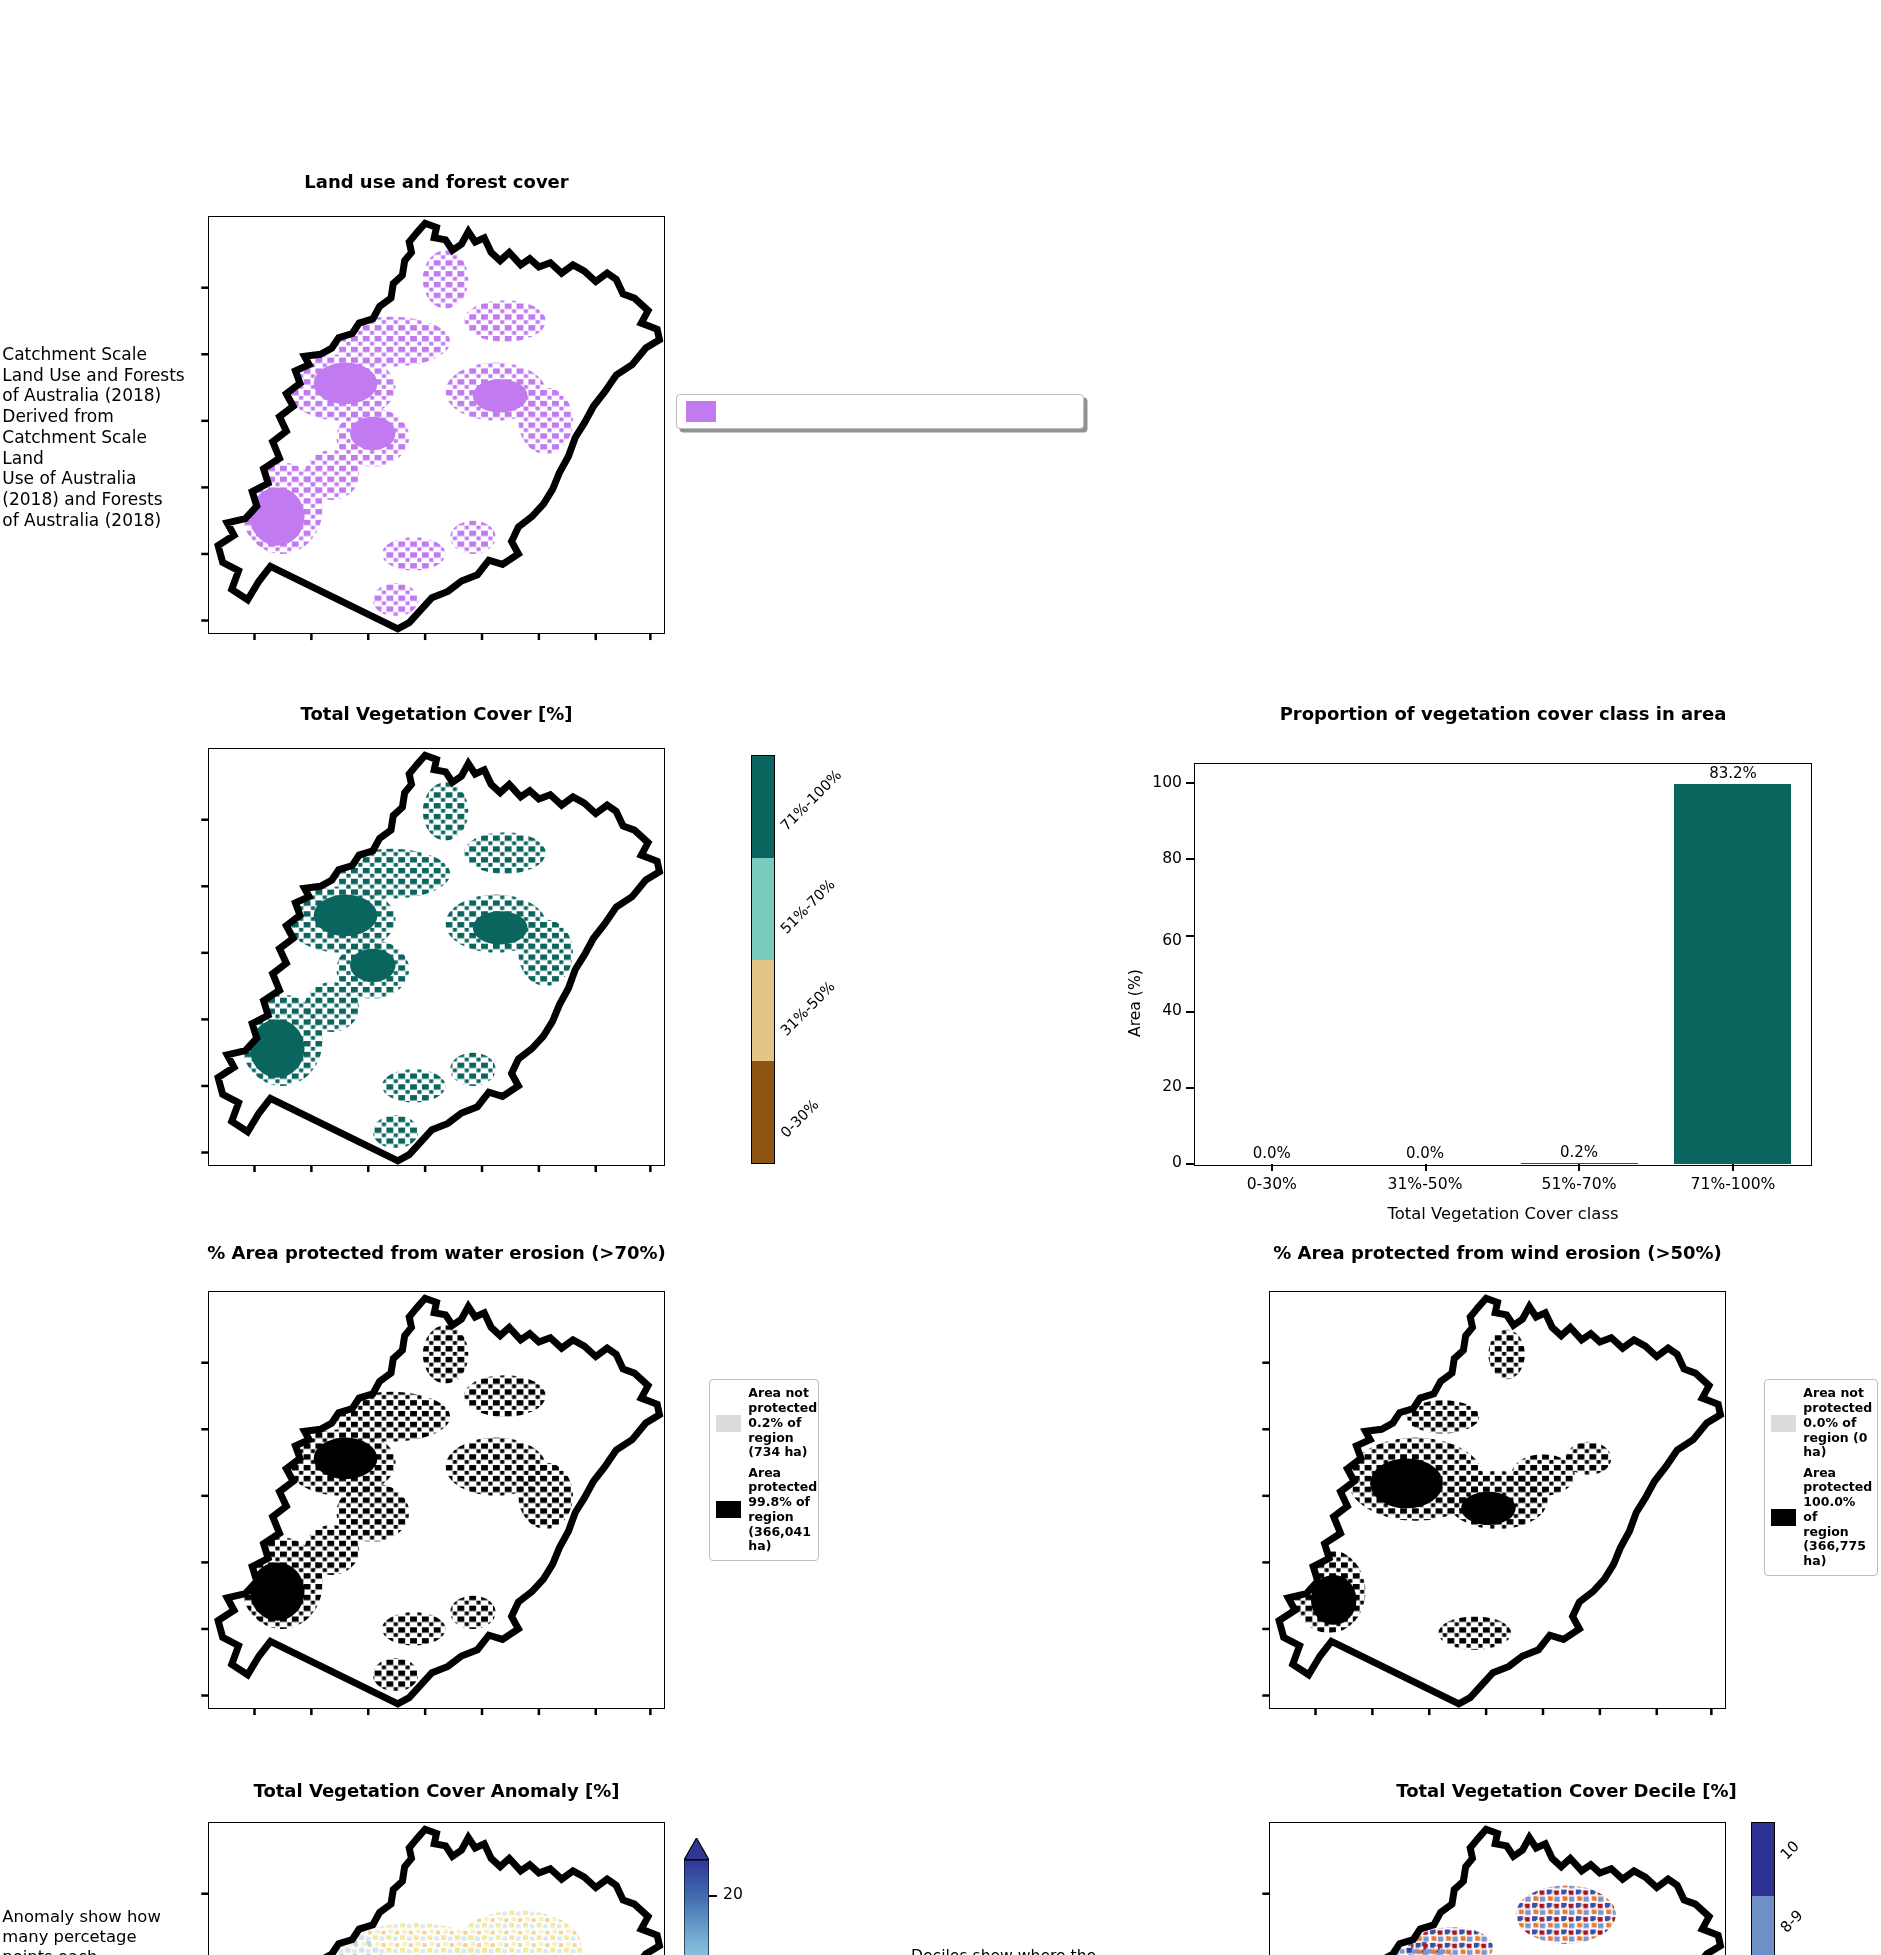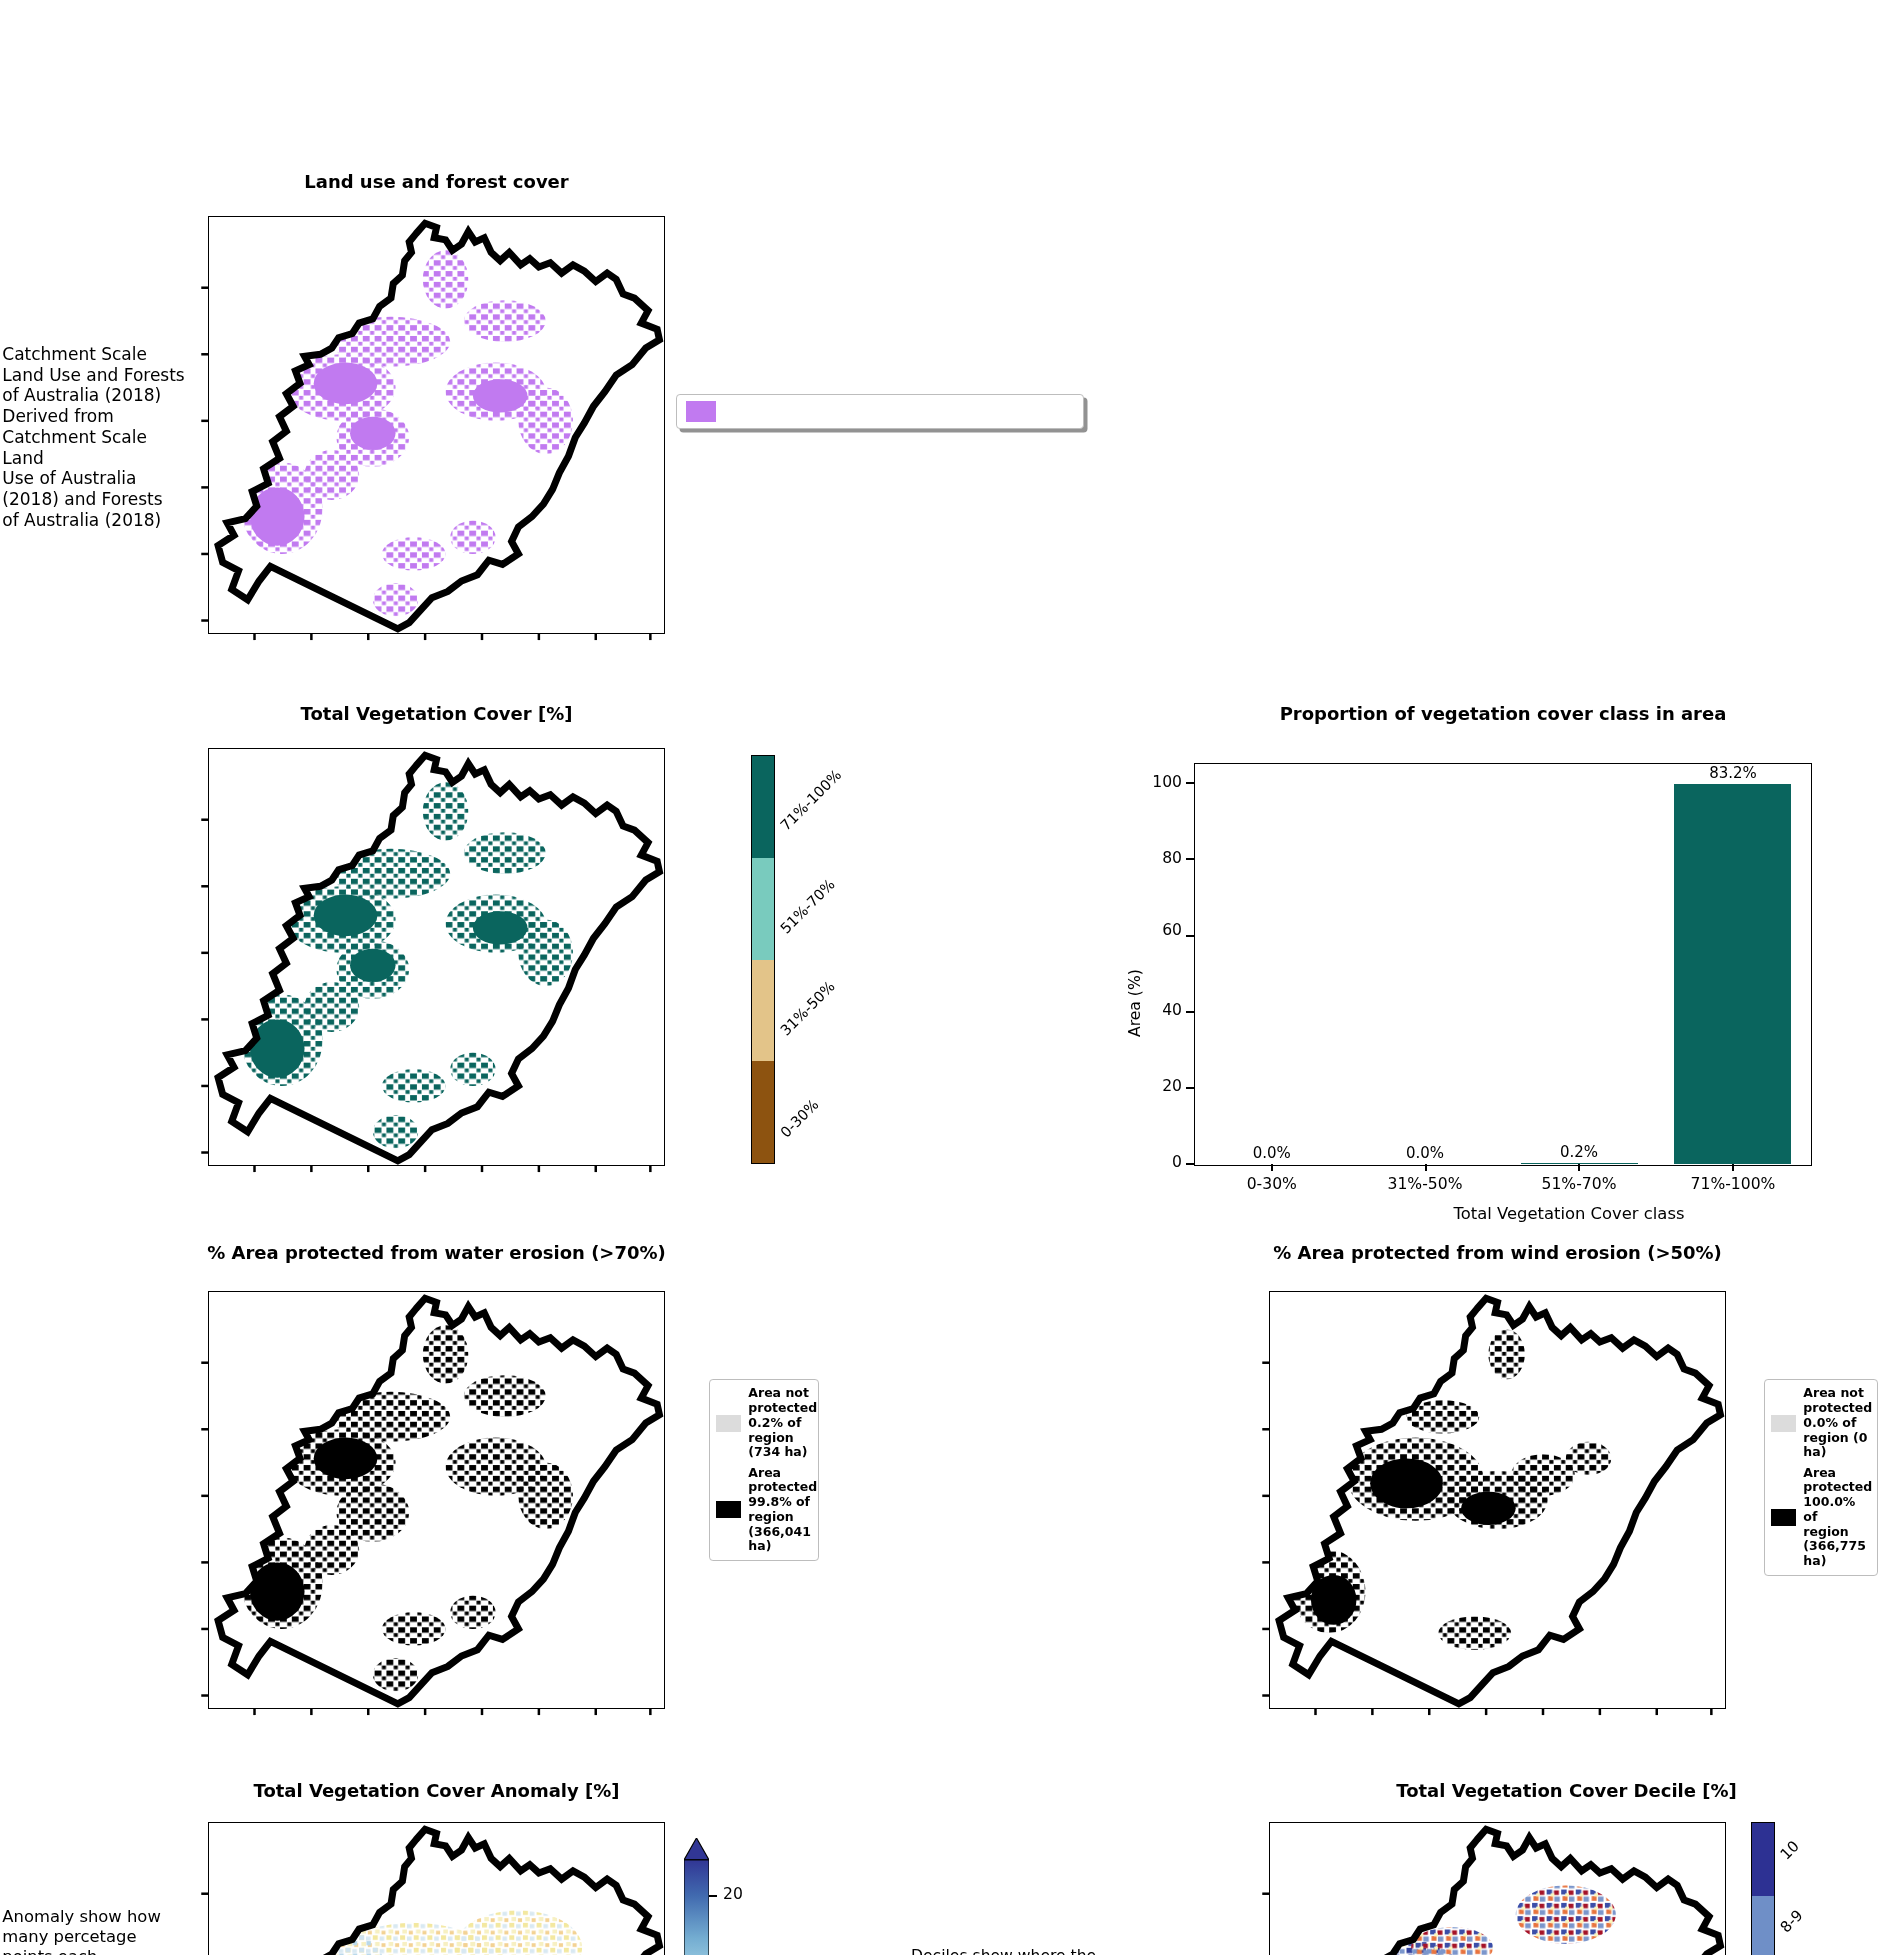--- a/index.html
+++ b/index.html
@@ -185,21 +185,21 @@
   <div class="abs ptitle" style="left:1194px;top:703px;width:618px;">Proportion of vegetation cover class in area</div>
   <div class="abs ylabel" style="left:1126px;top:896px;height:141px;">Area (%)</div>
   <div id="bar-plot" class="abs" style="left:1194px;top:763px;width:618px;height:403px;border:1.6px solid #000;box-sizing:border-box;">
       <div style="position: absolute; left: -8.6px; top: 399px; width: 7.8px; height: 1.6px; background: rgb(0, 0, 0);"></div>
       <div class="ticklabel" style="position: absolute; left: -70px; top: 389px; width: 57px; text-align: right;">0</div>
       <div style="position: absolute; left: -8.6px; top: 323px; width: 7.8px; height: 1.6px; background: rgb(0, 0, 0);"></div>
       <div class="ticklabel" style="position: absolute; left: -70px; top: 313px; width: 57px; text-align: right;">20</div>
       <div style="position: absolute; left: -8.6px; top: 247px; width: 7.8px; height: 1.6px; background: rgb(0, 0, 0);"></div>
       <div class="ticklabel" style="position: absolute; left: -70px; top: 237px; width: 57px; text-align: right;">40</div>
       <div style="position: absolute; left: -8.6px; top: 171px; width: 7.8px; height: 1.6px; background: rgb(0, 0, 0);"></div>
-      <div class="ticklabel" style="position: absolute; left: -70px; top: 157px; width: 57px; text-align: right;">60</div>
+      <div class="ticklabel" style="position: absolute; left: -70px; top: 167px; width: 57px; text-align: right;">60</div>
       <div style="position: absolute; left: -8.6px; top: 94px; width: 7.8px; height: 1.6px; background: rgb(0, 0, 0);"></div>
       <div class="ticklabel" style="position: absolute; left: -70px; top: 85px; width: 57px; text-align: right;">80</div>
       <div style="position: absolute; left: -8.6px; top: 18px; width: 7.8px; height: 1.6px; background: rgb(0, 0, 0);"></div>
       <div class="ticklabel" style="position: absolute; left: -70px; top: 8.9px; width: 57px; text-align: right;">100</div>
       <div style="position: absolute; left: 18px; top: 400px; width: 117px; height: 0px; background: rgb(10, 101, 94);"></div>
       <div style="position: absolute; left: 76px; top: 400px; width: 1.6px; height: 7px; background: rgb(0, 0, 0);"></div>
       <div class="ticklabel" style="position: absolute; left: -9.2px; top: 411px; width: 172px; text-align: center;">0-30%</div>
       <div class="vallabel" style="position: absolute; left: -9.2px; top: 380px; width: 172px; text-align: center;">0.0%</div>
       <div style="position: absolute; left: 172px; top: 400px; width: 117px; height: 0px; background: rgb(10, 101, 94);"></div>
       <div style="position: absolute; left: 230px; top: 400px; width: 1.6px; height: 7px; background: rgb(0, 0, 0);"></div>
@@ -207,21 +207,21 @@
       <div class="vallabel" style="position: absolute; left: 144px; top: 380px; width: 172px; text-align: center;">0.0%</div>
       <div style="position: absolute; left: 326px; top: 399px; width: 117px; height: 0.8px; background: rgb(10, 101, 94);"></div>
       <div style="position: absolute; left: 383px; top: 400px; width: 1.6px; height: 7px; background: rgb(0, 0, 0);"></div>
       <div class="ticklabel" style="position: absolute; left: 298px; top: 411px; width: 172px; text-align: center;">51%-70%</div>
       <div class="vallabel" style="position: absolute; left: 298px; top: 379px; width: 172px; text-align: center;">0.2%</div>
       <div style="position: absolute; left: 479px; top: 20px; width: 117px; height: 380px; background: rgb(10, 101, 94);"></div>
       <div style="position: absolute; left: 537px; top: 400px; width: 1.6px; height: 7px; background: rgb(0, 0, 0);"></div>
       <div class="ticklabel" style="position: absolute; left: 452px; top: 411px; width: 172px; text-align: center;">71%-100%</div>
       <div class="vallabel" style="position: absolute; left: 452px; top: 0.2px; width: 172px; text-align: center;">83.2%</div>
     </div>
-  <div class="abs xlabel" style="left:1260px;top:1204px;width:618px;">Total Vegetation Cover class</div>
+  <div class="abs xlabel" style="left:1194px;top:1204px;width:618px;">Total Vegetation Cover class</div>
 
   <div class="abs ptitle" style="left:169px;top:1242px;width:535px;">% Area protected from water erosion (&gt;70%)</div>
   <div class="abs mapbox" style="left:208px;top:1291px;width:457px;height:418px;">
     <svg class="map-svg" viewBox="0 0 100 100" preserveAspectRatio="none">
       <g clip-path="url(#regionClip)">
         <ellipse cx="52" cy="15" rx="5" ry="7" fill="url(#patBlack)"></ellipse>
         <ellipse cx="65" cy="25" rx="9" ry="5" fill="url(#patBlack)"></ellipse>
         <ellipse cx="40" cy="30" rx="13" ry="6" fill="url(#patBlack)"></ellipse>
         <ellipse cx="29" cy="41" rx="12" ry="8" fill="url(#patBlack)"></ellipse>
         <ellipse cx="36" cy="53" rx="8" ry="7" fill="url(#patBlack)"></ellipse>

